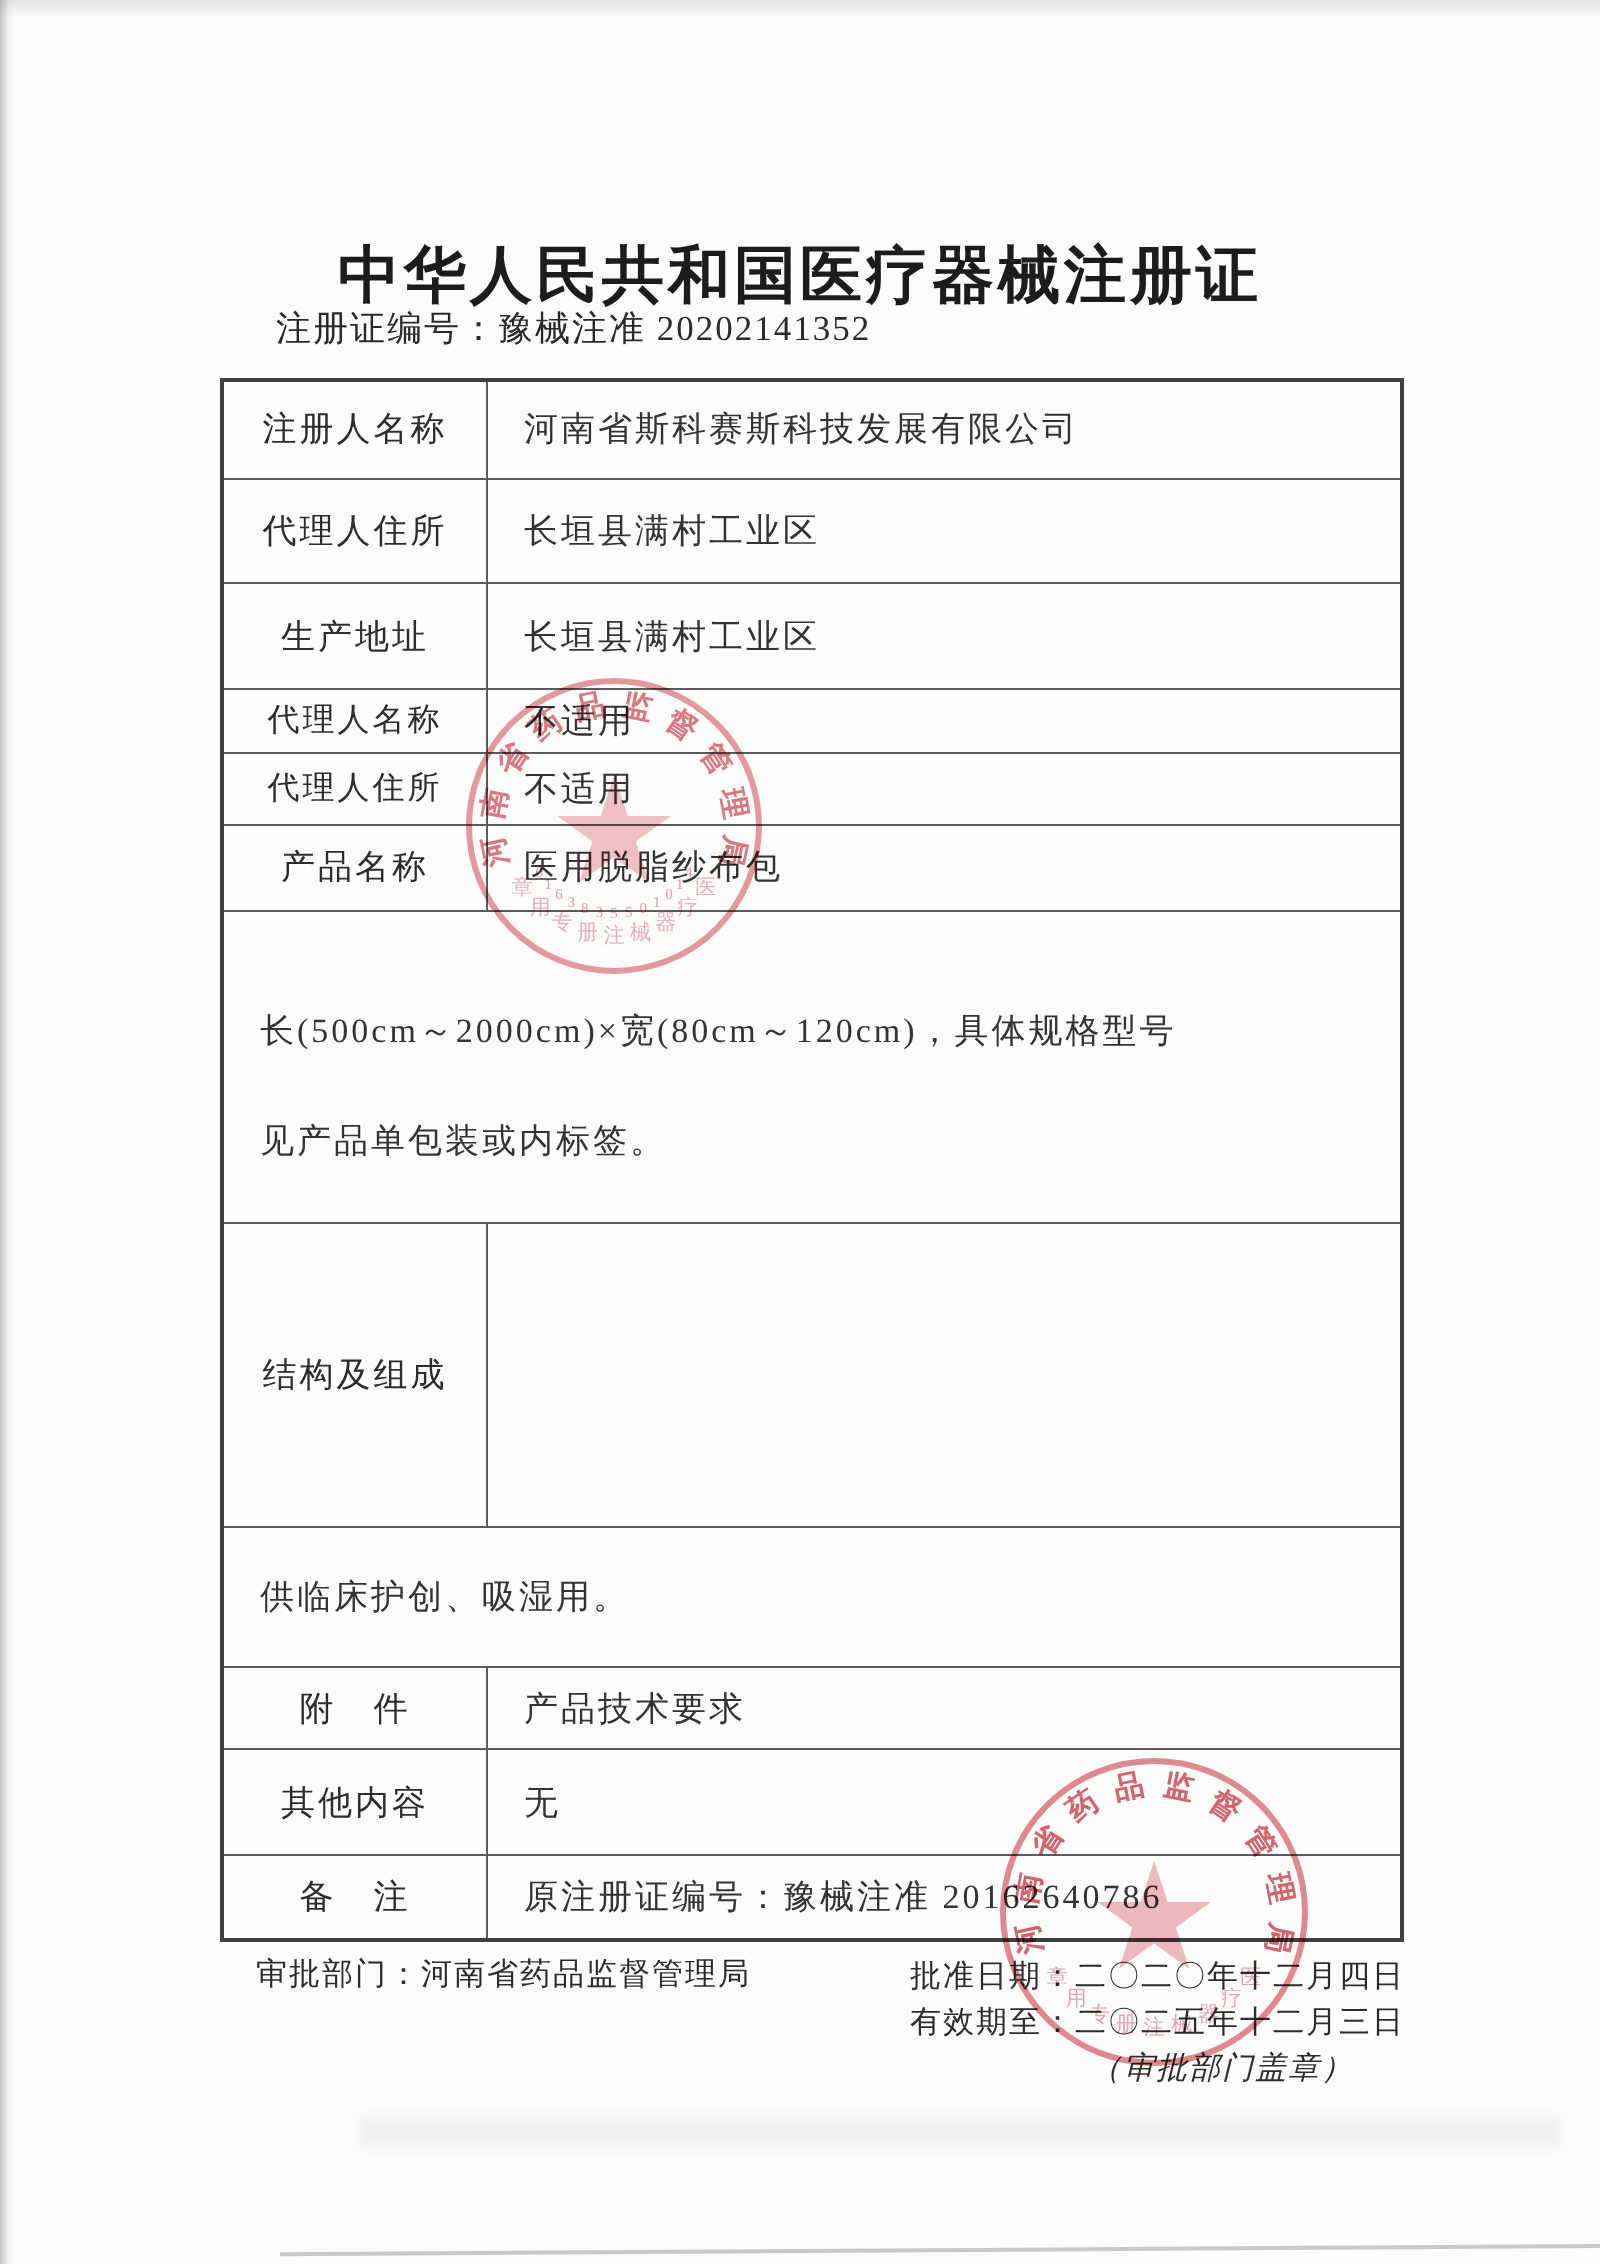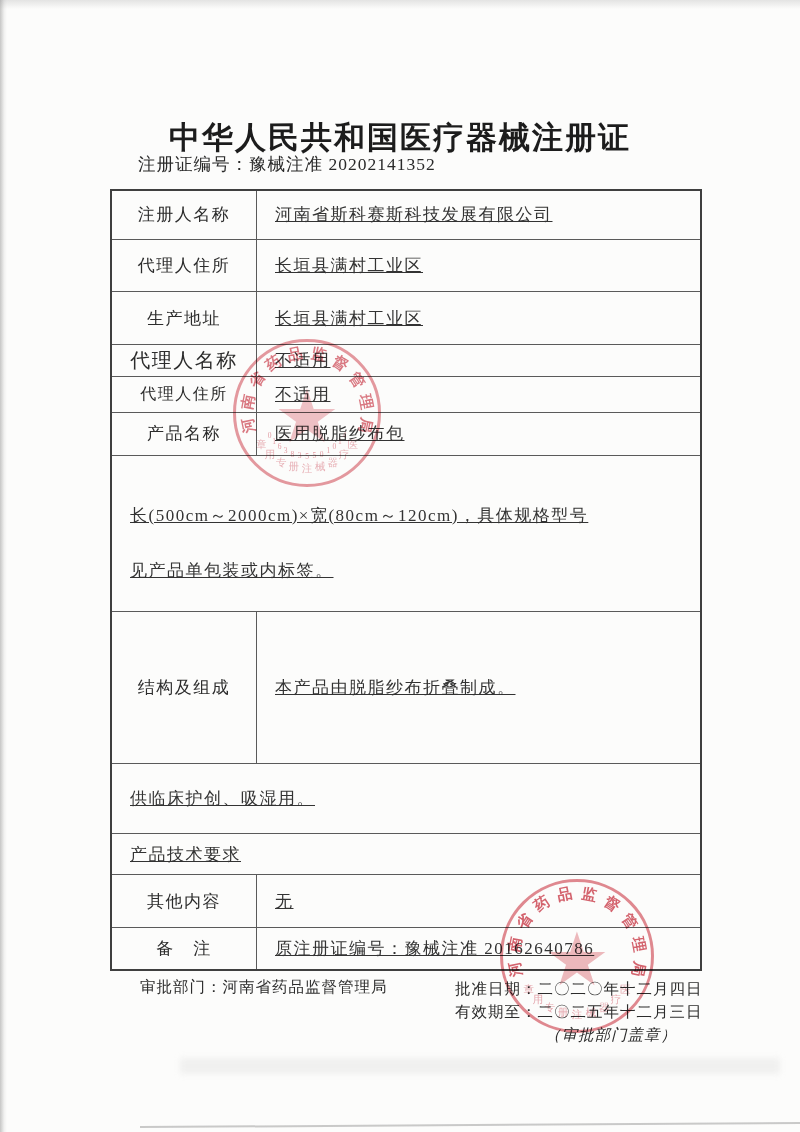--- a/index.html
+++ b/index.html
@@ -29,32 +29,32 @@
   }
 
   .reg-table{
     position:absolute;left:110px;top:189px;width:592px;height:782px;
     border:2px solid #3f3f3f;box-sizing:border-box;
     display:flex;flex-direction:column;background:transparent;
   }
   .t-row{display:flex;box-sizing:border-box;border-bottom:1px solid #5a5a5a;}
   .t-row:last-child{border-bottom:none;}
   .t-label{
-    width:145px;box-sizing:border-box;border-right:1px solid #5a5a5a;
+    width:132px;box-sizing:border-box;border-right:1px solid #5a5a5a;
     display:flex;align-items:center;justify-content:center;
     font-size:17px;letter-spacing:1.5px;color:#2c2c2c;text-align:center;
   }
   .t-value{
     flex:1;box-sizing:border-box;padding-left:18px;padding-right:8px;
     display:flex;flex-direction:column;justify-content:center;
-    font-size:17px;letter-spacing:1.5px;color:#333;text-decoration:underline;
+    font-size:17px;letter-spacing:1.5px;color:#333;
   }
   .t-value.top-pad{justify-content:flex-start;padding-top:32px;line-height:55px;}
 
-  .footer-left{position:absolute;left:140px;top:977px;font-size:15.5px;letter-spacing:1px;color:#2c2c2c;}
+  .footer-left{position:absolute;left:128px;top:977px;font-size:15.5px;letter-spacing:1px;color:#2c2c2c;}
   .footer-right{position:absolute;left:455px;top:977px;font-size:15.5px;letter-spacing:1px;color:#2c2c2c;line-height:23px;}
   .footer-seal-note{padding-left:90px;font-style:italic;}
 
   
   .seal{
     position:absolute;border-radius:50%;pointer-events:none;
     mix-blend-mode:multiply;
   }
   .seal-ring{position:absolute;inset:0;border-radius:50%;border:3px solid rgba(205,55,68,.62);}
   .seal-star{
@@ -90,45 +90,45 @@
   </div>
   <div class="t-row" style="height:53px">
     <div class="t-label">代理人住所</div>
     <div class="t-value">长垣县满村工业区</div>
   </div>
   <div class="t-row" style="height:53px">
     <div class="t-label">生产地址</div>
     <div class="t-value">长垣县满村工业区</div>
   </div>
   <div class="t-row" style="height:32px">
-    <div class="t-label" style="font-size:20px">代理人名称</div>
+    <div class="t-label" style="font-size:16px">代理人名称</div>
     <div class="t-value">不适用</div>
   </div>
   <div class="t-row" style="height:36px">
     <div class="t-label" style="font-size:16px">代理人住所</div>
     <div class="t-value">不适用</div>
   </div>
   <div class="t-row" style="height:43px">
     <div class="t-label">产品名称</div>
     <div class="t-value">医用脱脂纱布包</div>
   </div>
   <div class="t-row" style="height:157px">
     <div class="t-value top-pad">
       <span>长(500cm～2000cm)×宽(80cm～120cm)，具体规格型号</span>
       <span>见产品单包装或内标签。</span>
     </div>
   </div>
   <div class="t-row" style="height:153px">
     <div class="t-label">结构及组成</div>
-    <div class="t-value">本产品由脱脂纱布折叠制成。</div>
   </div>
   <div class="t-row" style="height:70px">
     <div class="t-value">供临床护创、吸湿用。</div>
   </div>
   <div class="t-row" style="height:42px">
+    <div class="t-label">附　件</div>
     <div class="t-value">产品技术要求</div>
   </div>
   <div class="t-row" style="height:53px">
     <div class="t-label">其他内容</div>
     <div class="t-value">无</div>
   </div>
   <div class="t-row" style="height:41px">
     <div class="t-label">备　注</div>
     <div class="t-value">原注册证编号：豫械注准 20162640786</div>
   </div>

